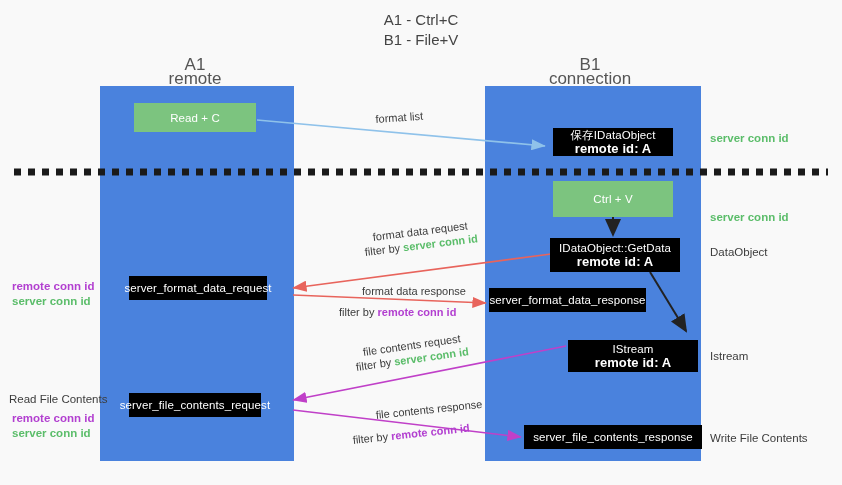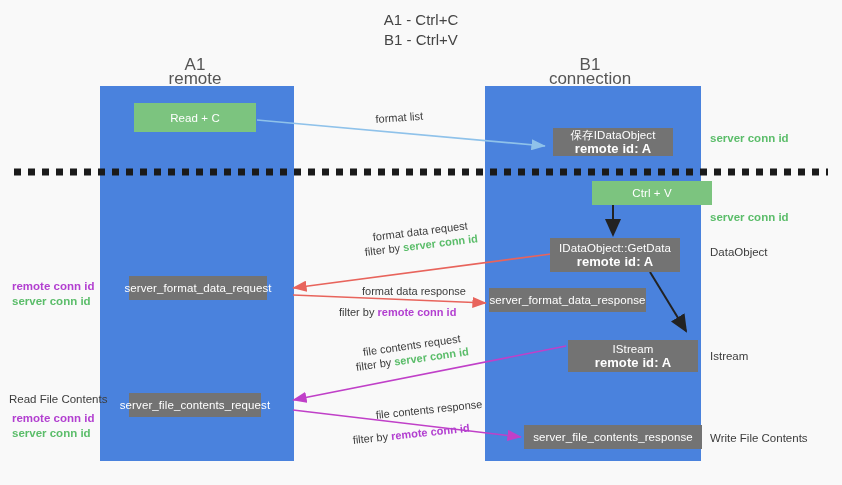--- a/index.html
+++ b/index.html
@@ -54,21 +54,21 @@
     flex-direction: column;
     align-items: center;
     justify-content: center;
     text-align: center;
     color: #ffffff;
     font-size: 11.5px;
     line-height: 14px;
     letter-spacing: .1px;
   }
   .node.green { background: #7cc47f; }
-  .node.orange { background: #737373; }
+  .node.orange { background: #000000; }
   .node .l2 { font-size: 13px; font-weight: bold; }
 
   
   .side-label {
     font-size: 11.5px;
     line-height: 15px;
     color: #3c3c3c;
     white-space: nowrap;
   }
   .conn-green { color: #5bbd6a; font-weight: bold; }
@@ -90,21 +90,21 @@
     pointer-events: none;
   }
 </style>
 </head>
 <body>
 
 <div id="stage">
 
   <div class="abs title">
     <div>A1 - Ctrl+C</div>
-    <div>B1 - Ctrl+V</div>
+    <div>B1 - File+V</div>
   </div>
 
   <div class="abs col-head" style="left:120px; top:58px; width:150px;">
     <div>A1</div>
     <div>remote</div>
   </div>
   <div class="abs col-head" style="left:515px; top:58px; width:150px;">
     <div>B1</div>
     <div>connection</div>
   </div>
@@ -147,21 +147,21 @@
 
   <div class="abs node green" style="left:134px; top:103px; width:122px; height:29px;">
     <div>Read + C</div>
   </div>
 
   <div class="abs node orange" style="left:553px; top:128px; width:120px; height:28px;">
     <div>保存IDataObject</div>
     <div class="l2">remote id: A</div>
   </div>
 
-  <div class="abs node green" style="left:553px; top:181px; width:120px; height:24px;margin-left:39px;">
+  <div class="abs node green" style="left:553px; top:181px; width:120px; height:36px;">
     <div>Ctrl + V</div>
   </div>
 
   <div class="abs node orange" style="left:550px; top:238px; width:130px; height:34px;">
     <div>IDataObject::GetData</div>
     <div class="l2">remote id: A</div>
   </div>
 
   <div class="abs node orange" style="left:568px; top:340px; width:130px; height:32px;">
     <div>IStream</div>

